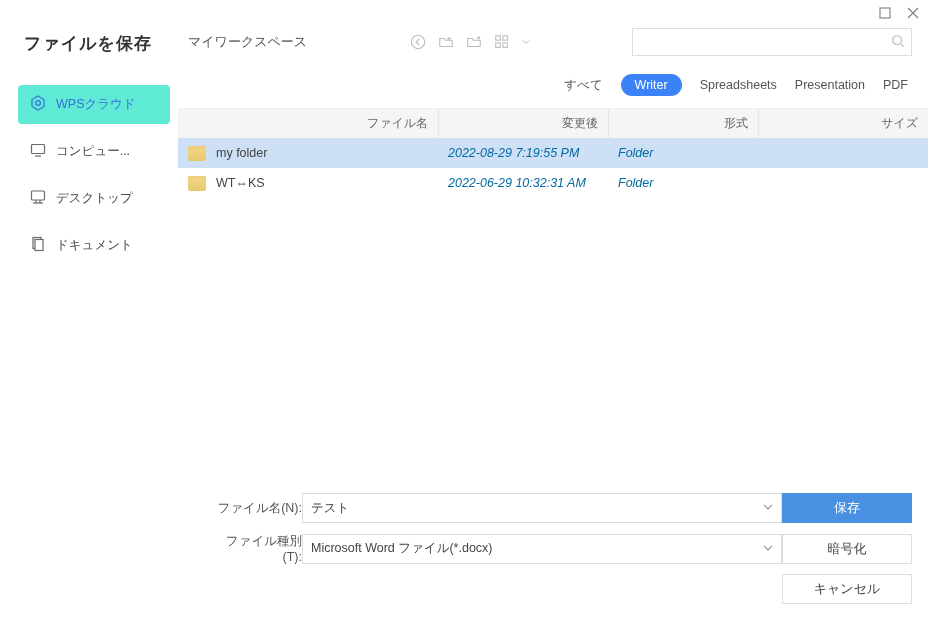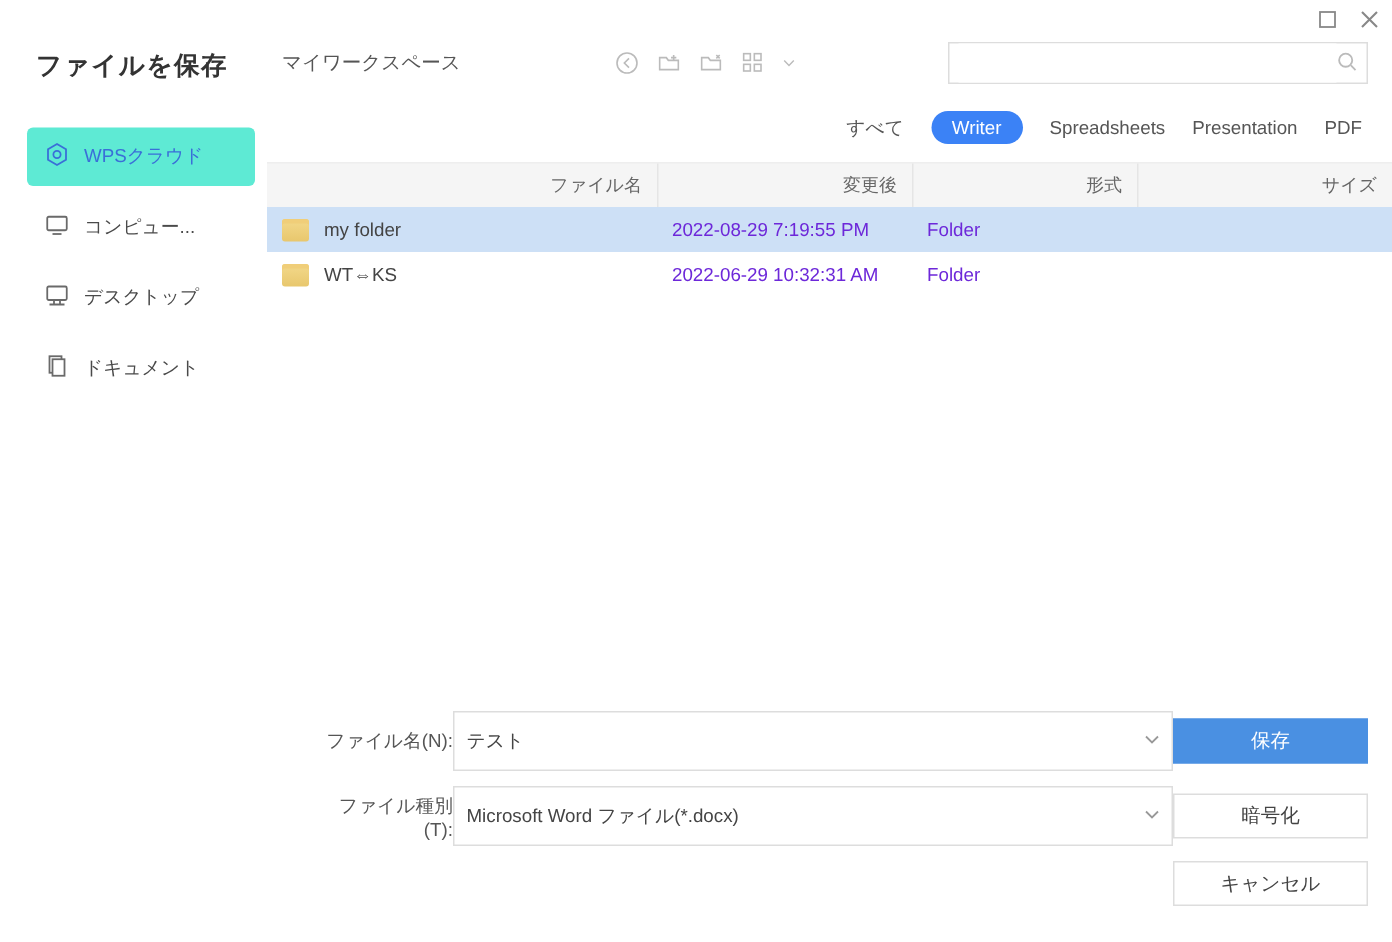--- a/index.html
+++ b/index.html
@@ -164,41 +164,41 @@
     }
     .row .name::before {
       content:"";
       width:18px;height:15px;
       background: linear-gradient(#f3d98b,#e8c76d);
       border-radius:2px;
       display:inline-block;
       position:relative;
       box-shadow: inset 0 3px 0 #f0ce79;
     }
-    .row .modified, .row .format { color:#6d28d9;}
+    .row .modified, .row .format { color:#0369a1;font-style:italic;}
     
     .bottom {
       padding: 12px 16px 14px 8px;
     }
     .form-row {
       display:flex;
       align-items:center;
       margin-bottom: 10px;
       justify-content:flex-end;
     }
     .form-row label {
       width: 86px;
       text-align:right;
       font-size:12.5px;
       color:#555;
     }
     .form-row .combo {
       flex:1;
       max-width: 480px;
-      height:40px;
+      height:30px;
       border:1px solid #ddd;
       display:flex;
       align-items:center;
       justify-content:space-between;
       padding:0 8px;
       font-size:12.5px;
       color:#444;
       background:#fff;
       cursor:pointer;
     }

